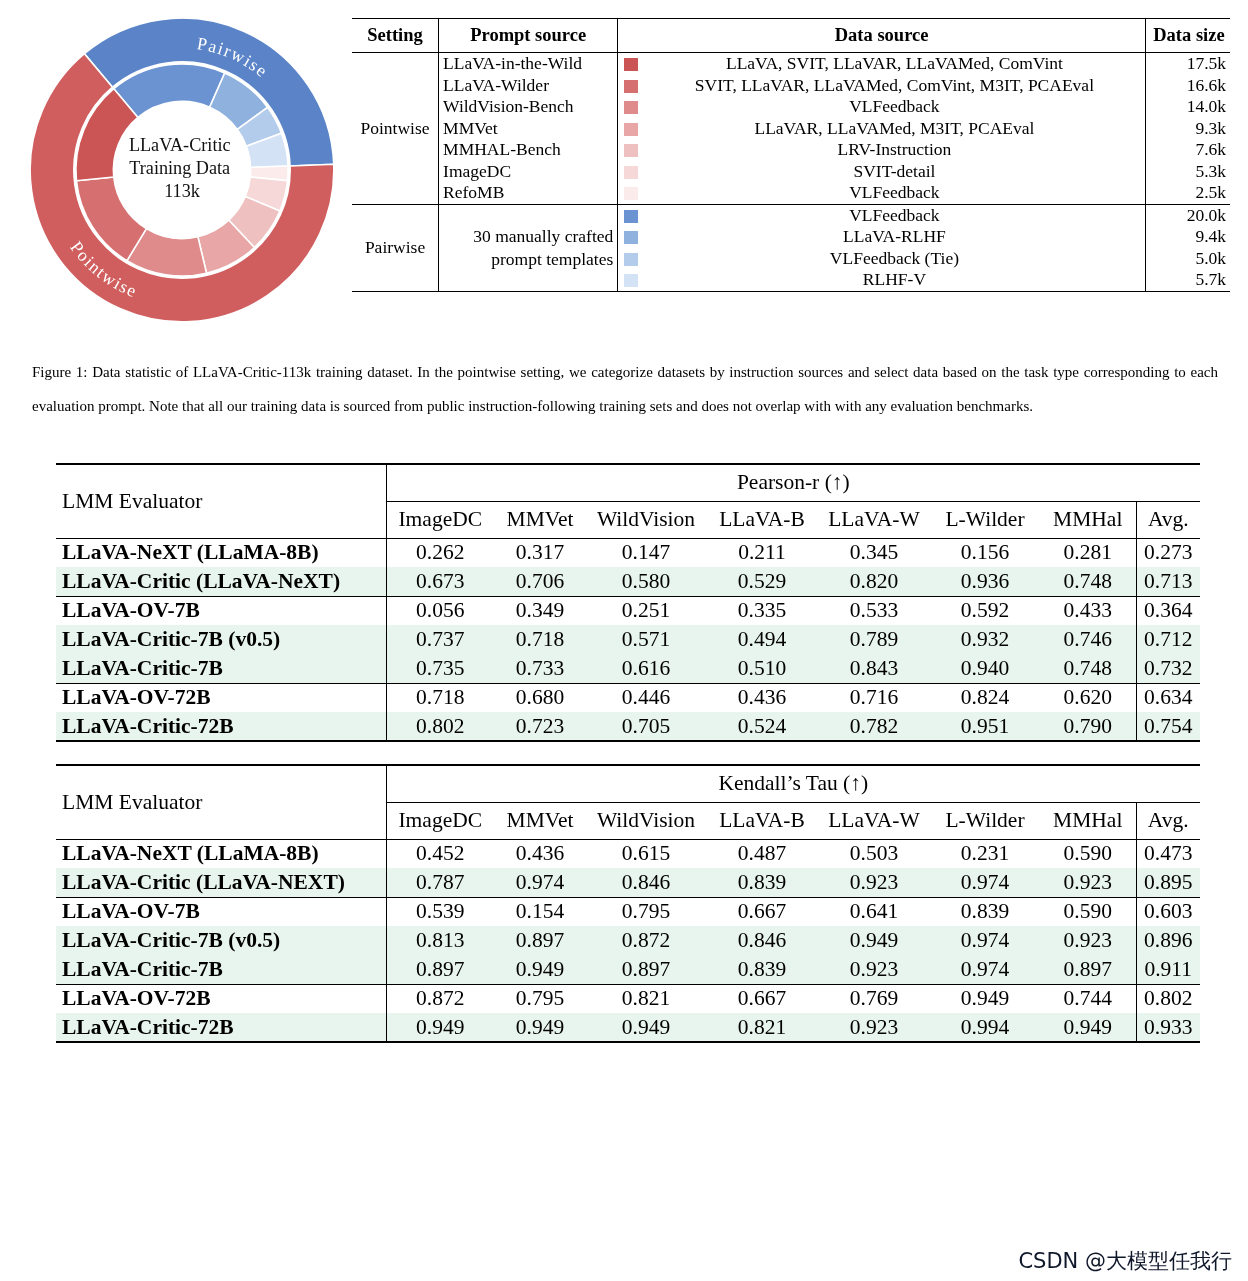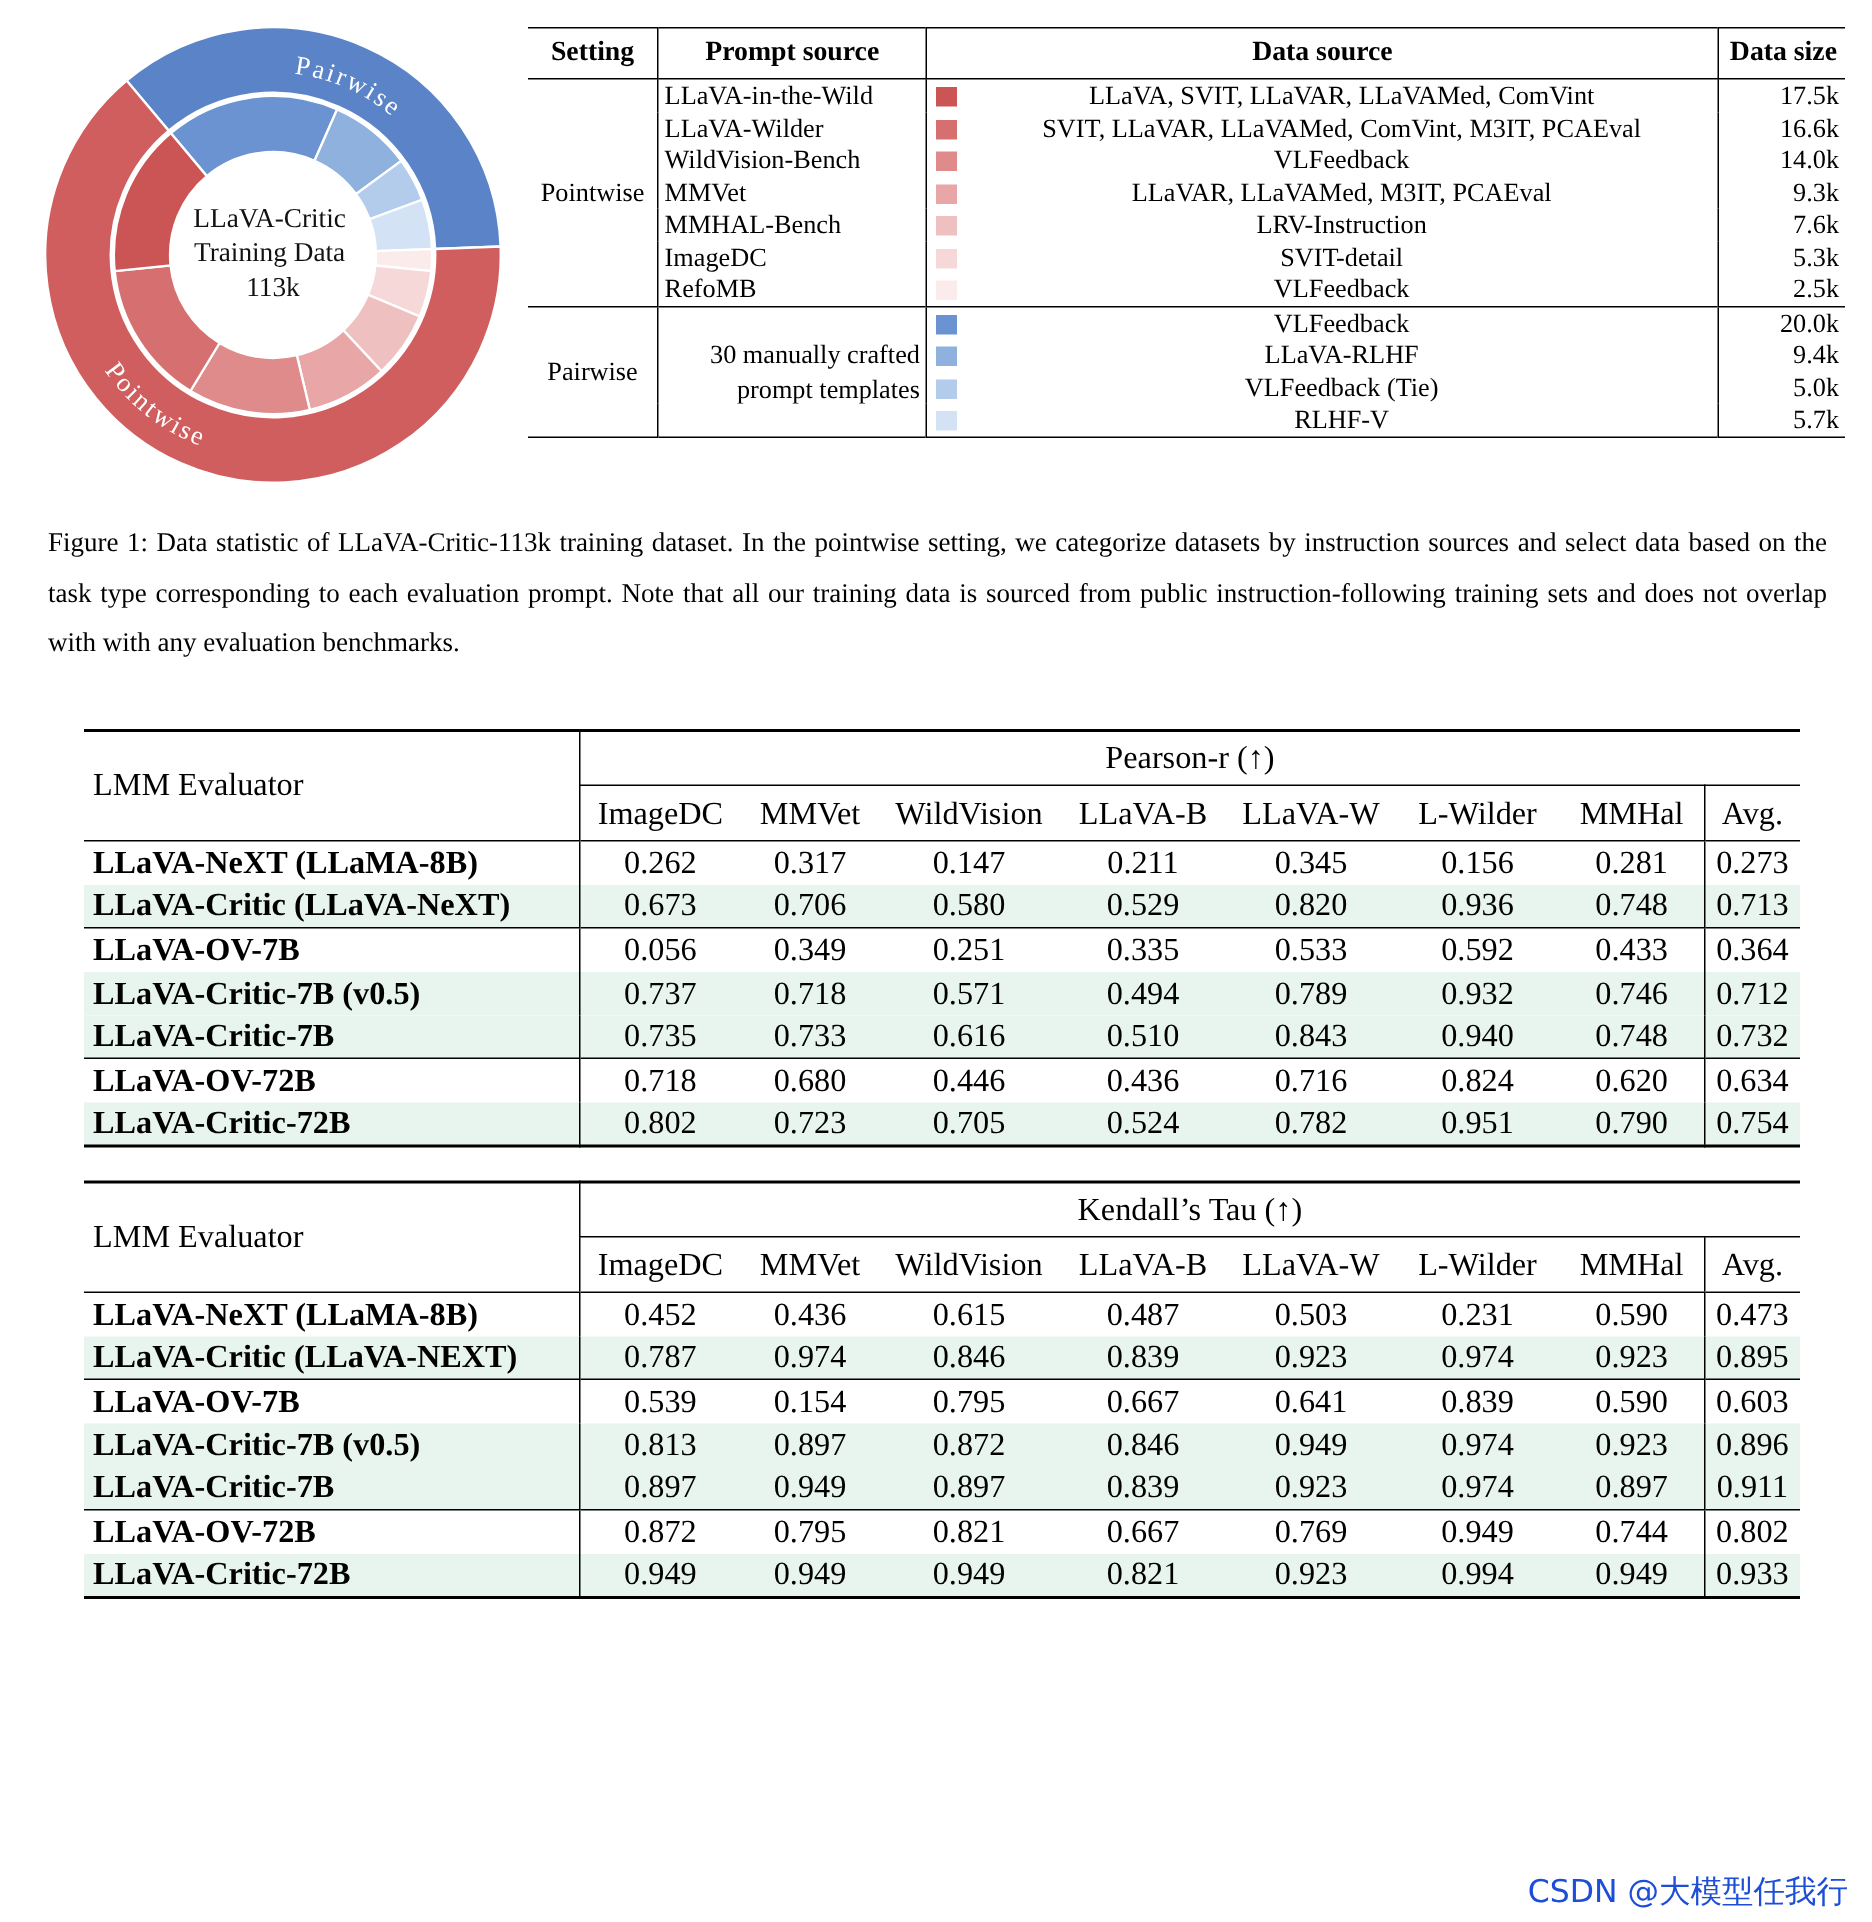--- a/index.html
+++ b/index.html
@@ -34,21 +34,21 @@
   .c-setting { text-align: center; }
   .c-prompt  { text-align: left; }
   .dtable td.c-prompt-multi { white-space: pre-line; text-align: right; line-height: 23px; }
   .c-swatch  { text-align: center; padding: 0 2px; }
   .swatch { display: inline-block; width: 14px; height: 13px; vertical-align: middle; }
   .c-source { text-align: center; }
   .c-size   { text-align: right; padding-right: 8px; }
   #tb-pairwise tr:first-child > td { border-top: 1.4px solid #000; }
 
   
-  p.caption { font-size: 18px; line-height: 33.5px; text-align: justify; margin: 14px 30px 0 32px; }
+  p.caption { font-size: 15px; line-height: 33.5px; text-align: justify; margin: 26px 30px 0 32px; }
   p.caption.t2c { margin-top: 30px; }
 
   
   .t2wrap { margin: 40px 48px 12px 56px; }
   .t2wrap.second { margin-top: 22px; }
   table.mtable {
     width: 100%; border-collapse: collapse; table-layout: fixed;
     font-size: 21.5px;
     border-top: 2px solid #000; border-bottom: 2px solid #000;
   }
@@ -418,14 +418,14 @@
             <td class="num">0.923</td>
             <td class="num">0.994</td>
             <td class="num">0.949</td>
             <td class="num bL">0.933</td>
           </tr>
         </tbody>
     </table>
   </div>
 
 
-  <div class="watermark" id="watermark" style="color: #1d4ed8;">CSDN @大模型任我行</div>
+  <div class="watermark" id="watermark" style="color: #0f172a;">CSDN @大模型任我行</div>
 </div>
 
 </body></html>

